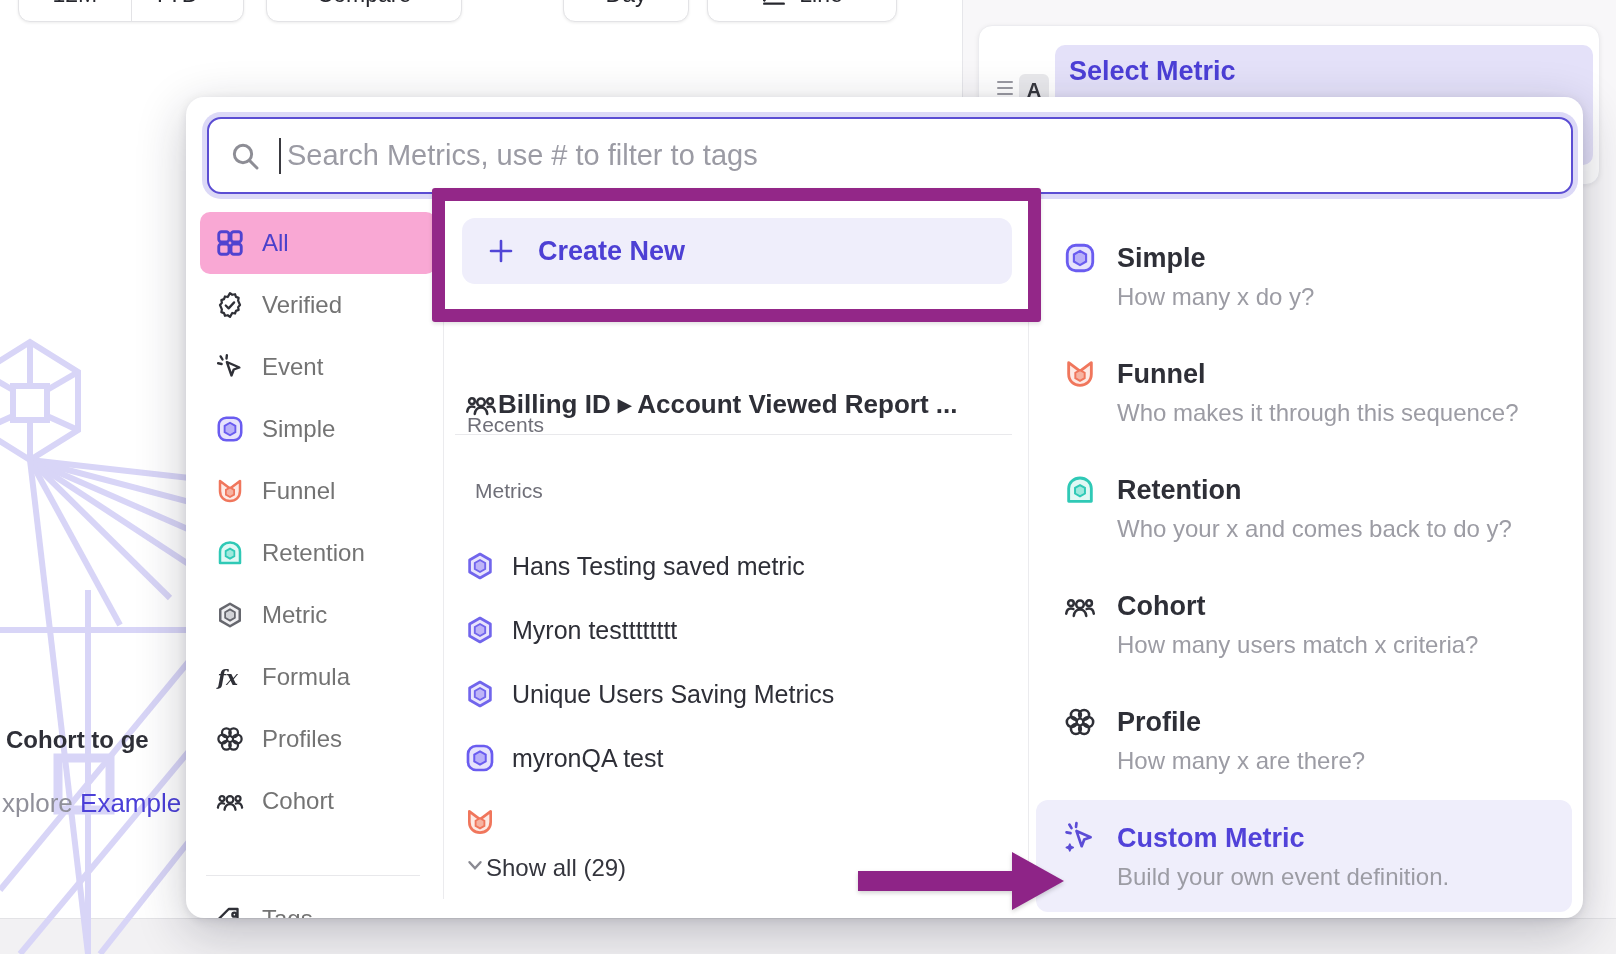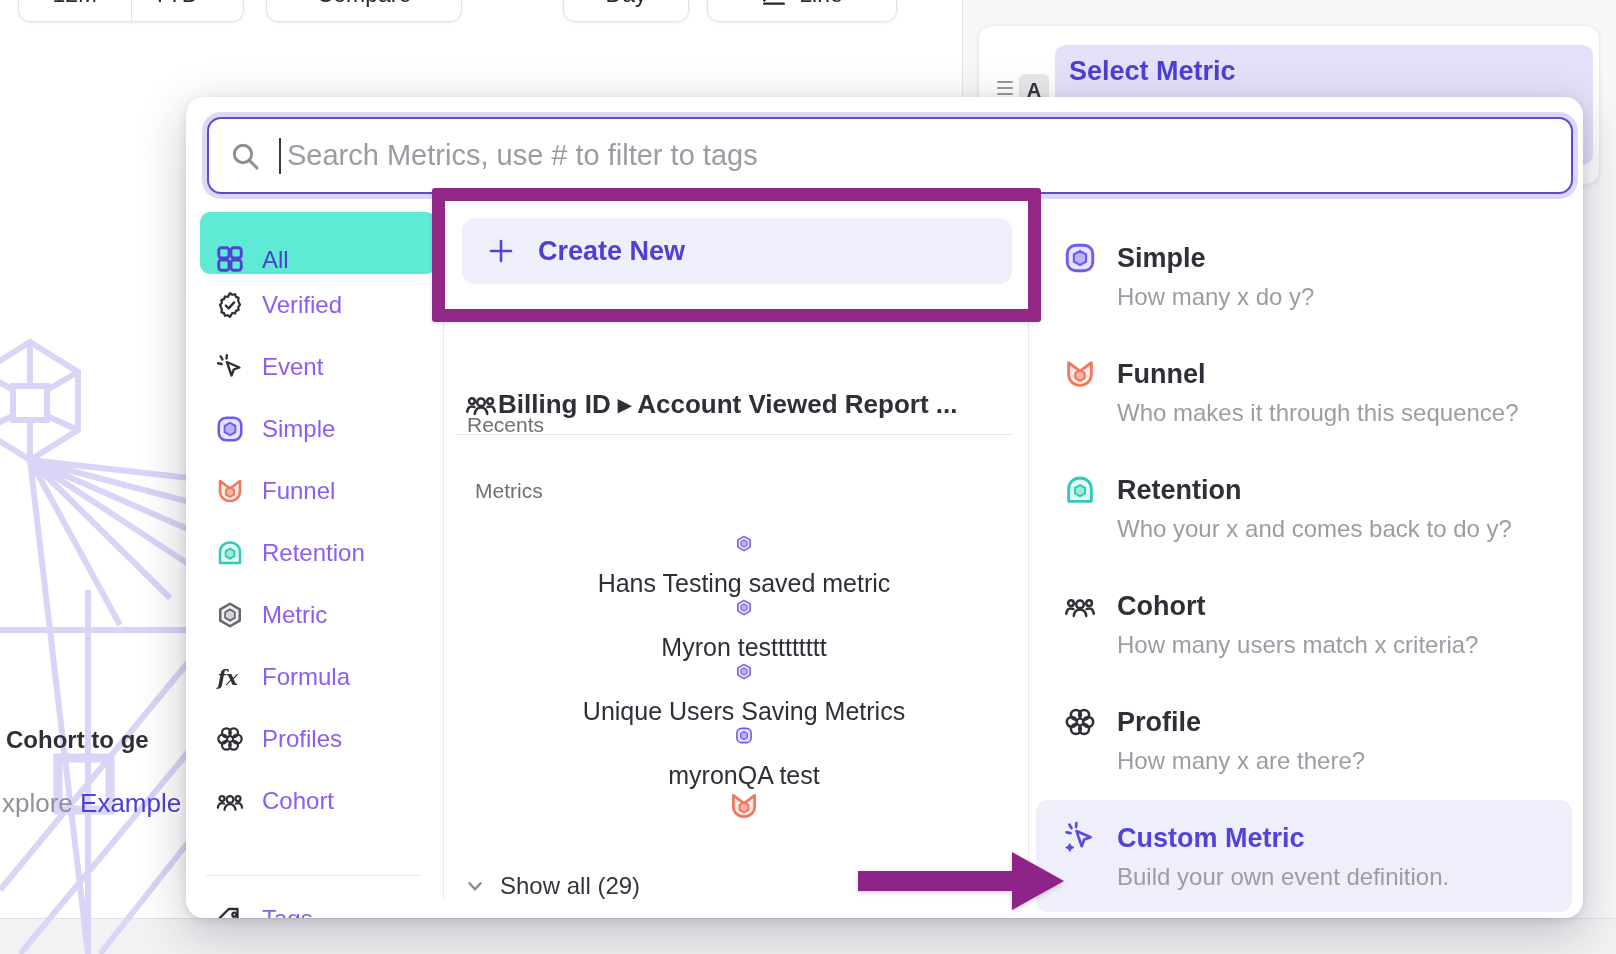--- a/index.html
+++ b/index.html
@@ -51,38 +51,38 @@
                       font-size:29px; color:#3a3a40; }
   .search-box input::placeholder { color:#9b9ba4; }
 
   .vl { position:absolute; width:1px; background:#ebebee; }
   .vl1 { left:257px; top:115px; height:687px; }
   .vl2 { left:842px; top:112px; height:663px; }
 
   
   .m-sidebar { position:absolute; left:14px; top:115px; width:236px; }
   .m-side-item { height:62px; display:flex; align-items:center; gap:17px; padding-left:15px; border-radius:10px;
-                 font-size:24px; font-weight:500; color:#8b5cf6; cursor:pointer; }
-  .m-side-item.active { background:#5eead4; color:#4b41cb;align-items:flex-end; }
+                 font-size:24px; font-weight:500; color:#737373; cursor:pointer; }
+  .m-side-item.active { background:#f9a8d4; color:#4b41cb; }
   .m-side-div { margin:43px 0 12px 6px; width:214px; height:1px; background:#e8e8eb; }
 
   
   .create-new { position:absolute; left:276px; top:121px; width:550px; height:66px; background:#efeefb; border-radius:13px;
                 display:flex; align-items:center; padding-left:24px; gap:22px; cursor:pointer; }
   .create-new .cn-label { font-size:27px; font-weight:600; color:#4d40d4; }
   .sec-header { position:absolute; font-size:21px; font-weight:500; color:#6f6f78; }
   .hdr-recents { left:281px; top:316px; }
   .hdr-metrics { left:289px; top:382px; }
   .recent-row { position:absolute; left:278px; top:275px; height:64px; display:flex; align-items:center; cursor:pointer; }
   .recent-row .r-label { font-size:26px; font-weight:600; color:#2e2f37; white-space:nowrap; }
   .h-div { position:absolute; left:269px; top:337px; width:557px; height:1px; background:#e9e9ec; }
   .m-list { position:absolute; left:278px; top:437px; width:560px; }
-  .m-row { height:64px; display:flex; align-items:center; gap:16px; cursor:pointer;flex-direction:column; }
+  .m-row { height:64px; display:flex; align-items:center; gap:16px; cursor:pointer; }
   .m-row .m-label { font-size:25px; font-weight:500; color:#2e2f37; white-space:nowrap; }
-  .show-all { height:64px; display:flex; align-items:center; gap:14px; cursor:pointer; }
+  .show-all { height:64px; display:flex; align-items:flex-start; cursor:pointer; }
   .show-all .sa-label { font-size:24px; font-weight:500; color:#34353d; }
 
   
   .type-highlight { position:absolute; left:850px; top:703px; width:536px; height:112px; background:#efeefb; border-radius:12px; }
   .type-col { position:absolute; left:850px; top:103px; width:536px; }
   .t-row { height:116px; display:flex; padding-left:26px; gap:19px; cursor:pointer; position:relative; }
   .t-icon { width:36px; height:34px; margin-top:41px; flex:none; }
   .t-title { font-size:27px; font-weight:600; color:#2e2f37; line-height:34px; margin-top:41px; white-space:nowrap; }
   .t-desc { font-size:24px; color:#9c9ca4; line-height:30px; margin-top:7px; white-space:nowrap; }
   .t-row.hl .t-title { color:#5142d9; }

